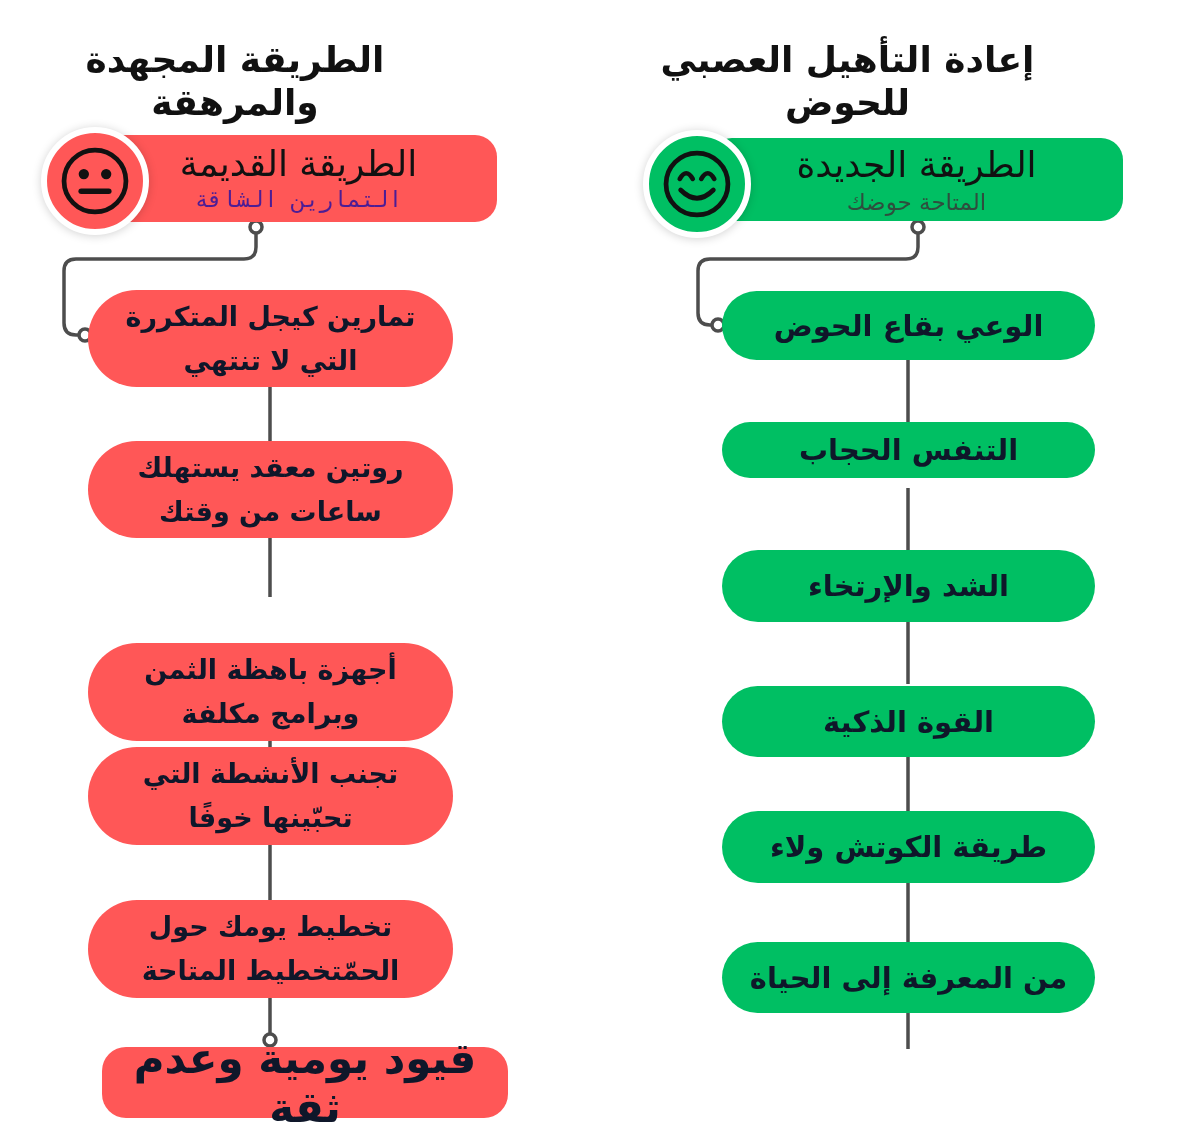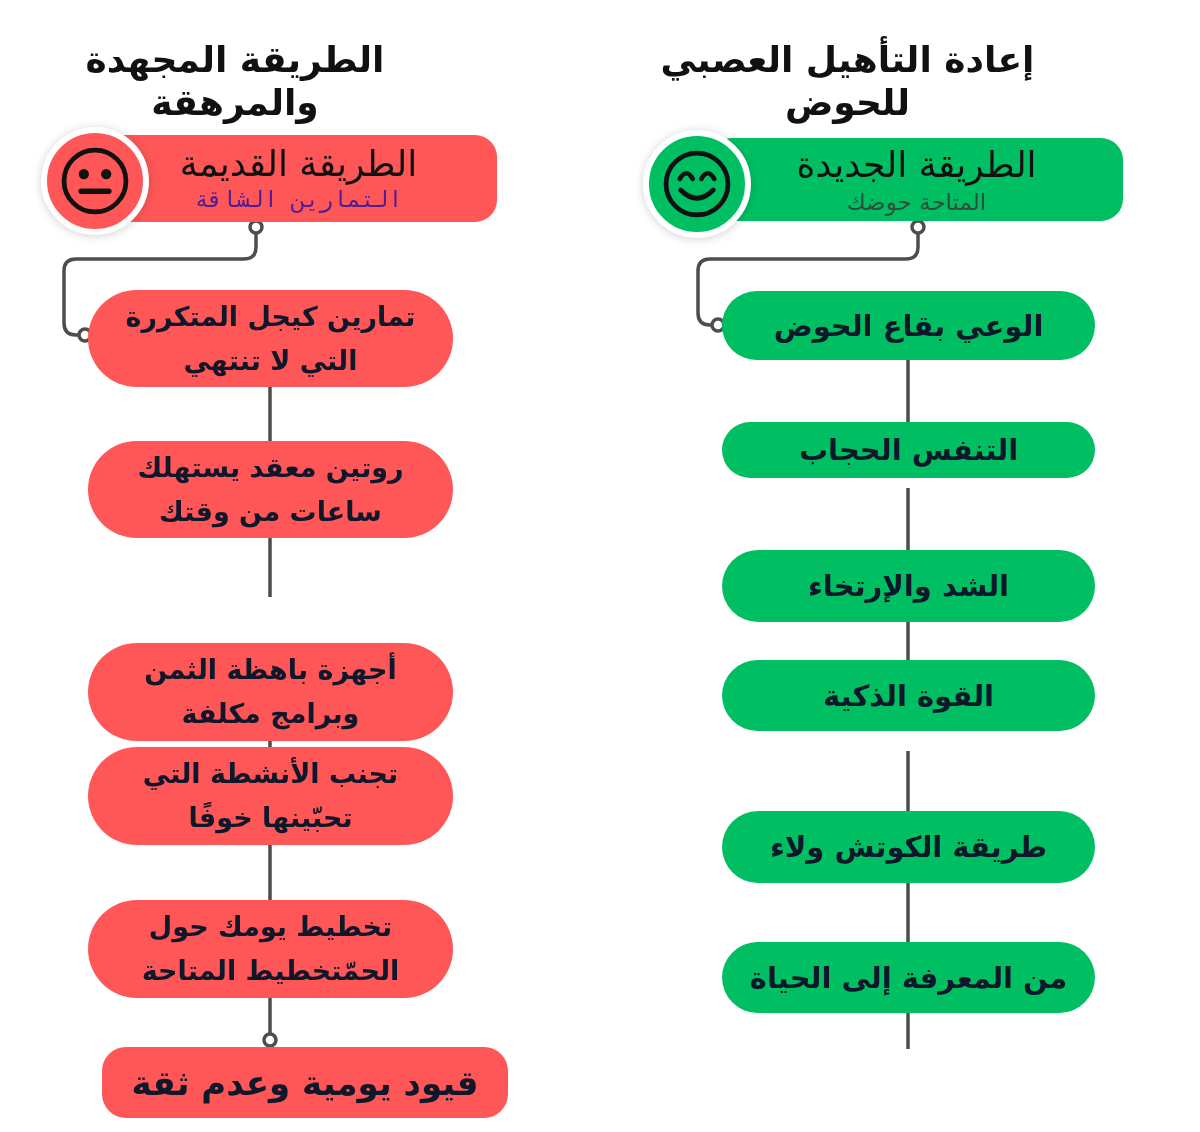--- a/index.html
+++ b/index.html
@@ -19,21 +19,21 @@
   .connectors{position:absolute;left:0;top:0;width:1200px;height:1132px;pointer-events:none;}
 
   .pill{
     position:absolute;display:flex;align-items:center;justify-content:center;
     text-align:center;direction:rtl;font-weight:700;color:#0f172a;
   }
   .pill.red{background:#FF5757;}
   .pill.green{background:#00BF63;}
   .pill.step-red{border-radius:52px;font-size:27px;line-height:1.62;white-space:pre-line;}
   .pill.step-green{border-radius:40px;font-size:29px;}
-  .pill.final-red{border-radius:24px;font-size:34px;}
+  .pill.final-red{border-radius:24px;font-size:42px;}
   .pill.final-green{border-radius:24px;font-size:30px;}
 
   .header-pill{
     position:absolute;border-radius:22px;display:flex;flex-direction:column;
     align-items:center;justify-content:center;direction:rtl;text-align:center;gap:4px;
   }
   .header-pill.red{background:#FF5757;}
   .header-pill.green{background:#00BF63;}
   .header-pill .hp-title{font-weight:400;font-size:36px;color:#111;line-height:1.15;}
   .header-pill.red .hp-sub{font-size:23px;color:#4c1d95;font-weight:500;line-height:1.15;font-family:Liberation Mono, monospace;}
@@ -115,17 +115,17 @@
 وبرامج مكلفة</div>
   <div class="pill red step-red" style="left:88px;top:747px;width:365px;height:98px;">تجنب الأنشطة التي
 تحبّينها خوفًا</div>
   <div class="pill red step-red" style="left:88px;top:900px;width:365px;height:98px;">تخطيط يومك حول
 الحمّتخطيط المتاحة</div>
   <div class="pill red final-red" style="left:102px;top:1047px;width:406px;height:71px;">قيود يومية وعدم ثقة</div>
 
   <div class="pill green step-green" style="left:722px;top:291px;width:373px;height:69px;">الوعي بقاع الحوض</div>
   <div class="pill green step-green" style="left:722px;top:422px;width:373px;height:56px;">التنفس الحجاب</div>
   <div class="pill green step-green" style="left:722px;top:550px;width:373px;height:72px;">الشد والإرتخاء</div>
-  <div class="pill green step-green" style="left:722px;top:660px;width:373px;height:71px;">القوة الذكية</div>
+  <div class="pill green step-green" style="left:722px;top:686px;width:373px;height:71px;">القوة الذكية</div>
   <div class="pill green step-green" style="left:722px;top:811px;width:373px;height:72px;">طريقة الكوتش ولاء</div>
   <div class="pill green step-green" style="left:722px;top:942px;width:373px;height:71px;">من المعرفة إلى الحياة</div>
 
 </div>
 
 </body></html>

